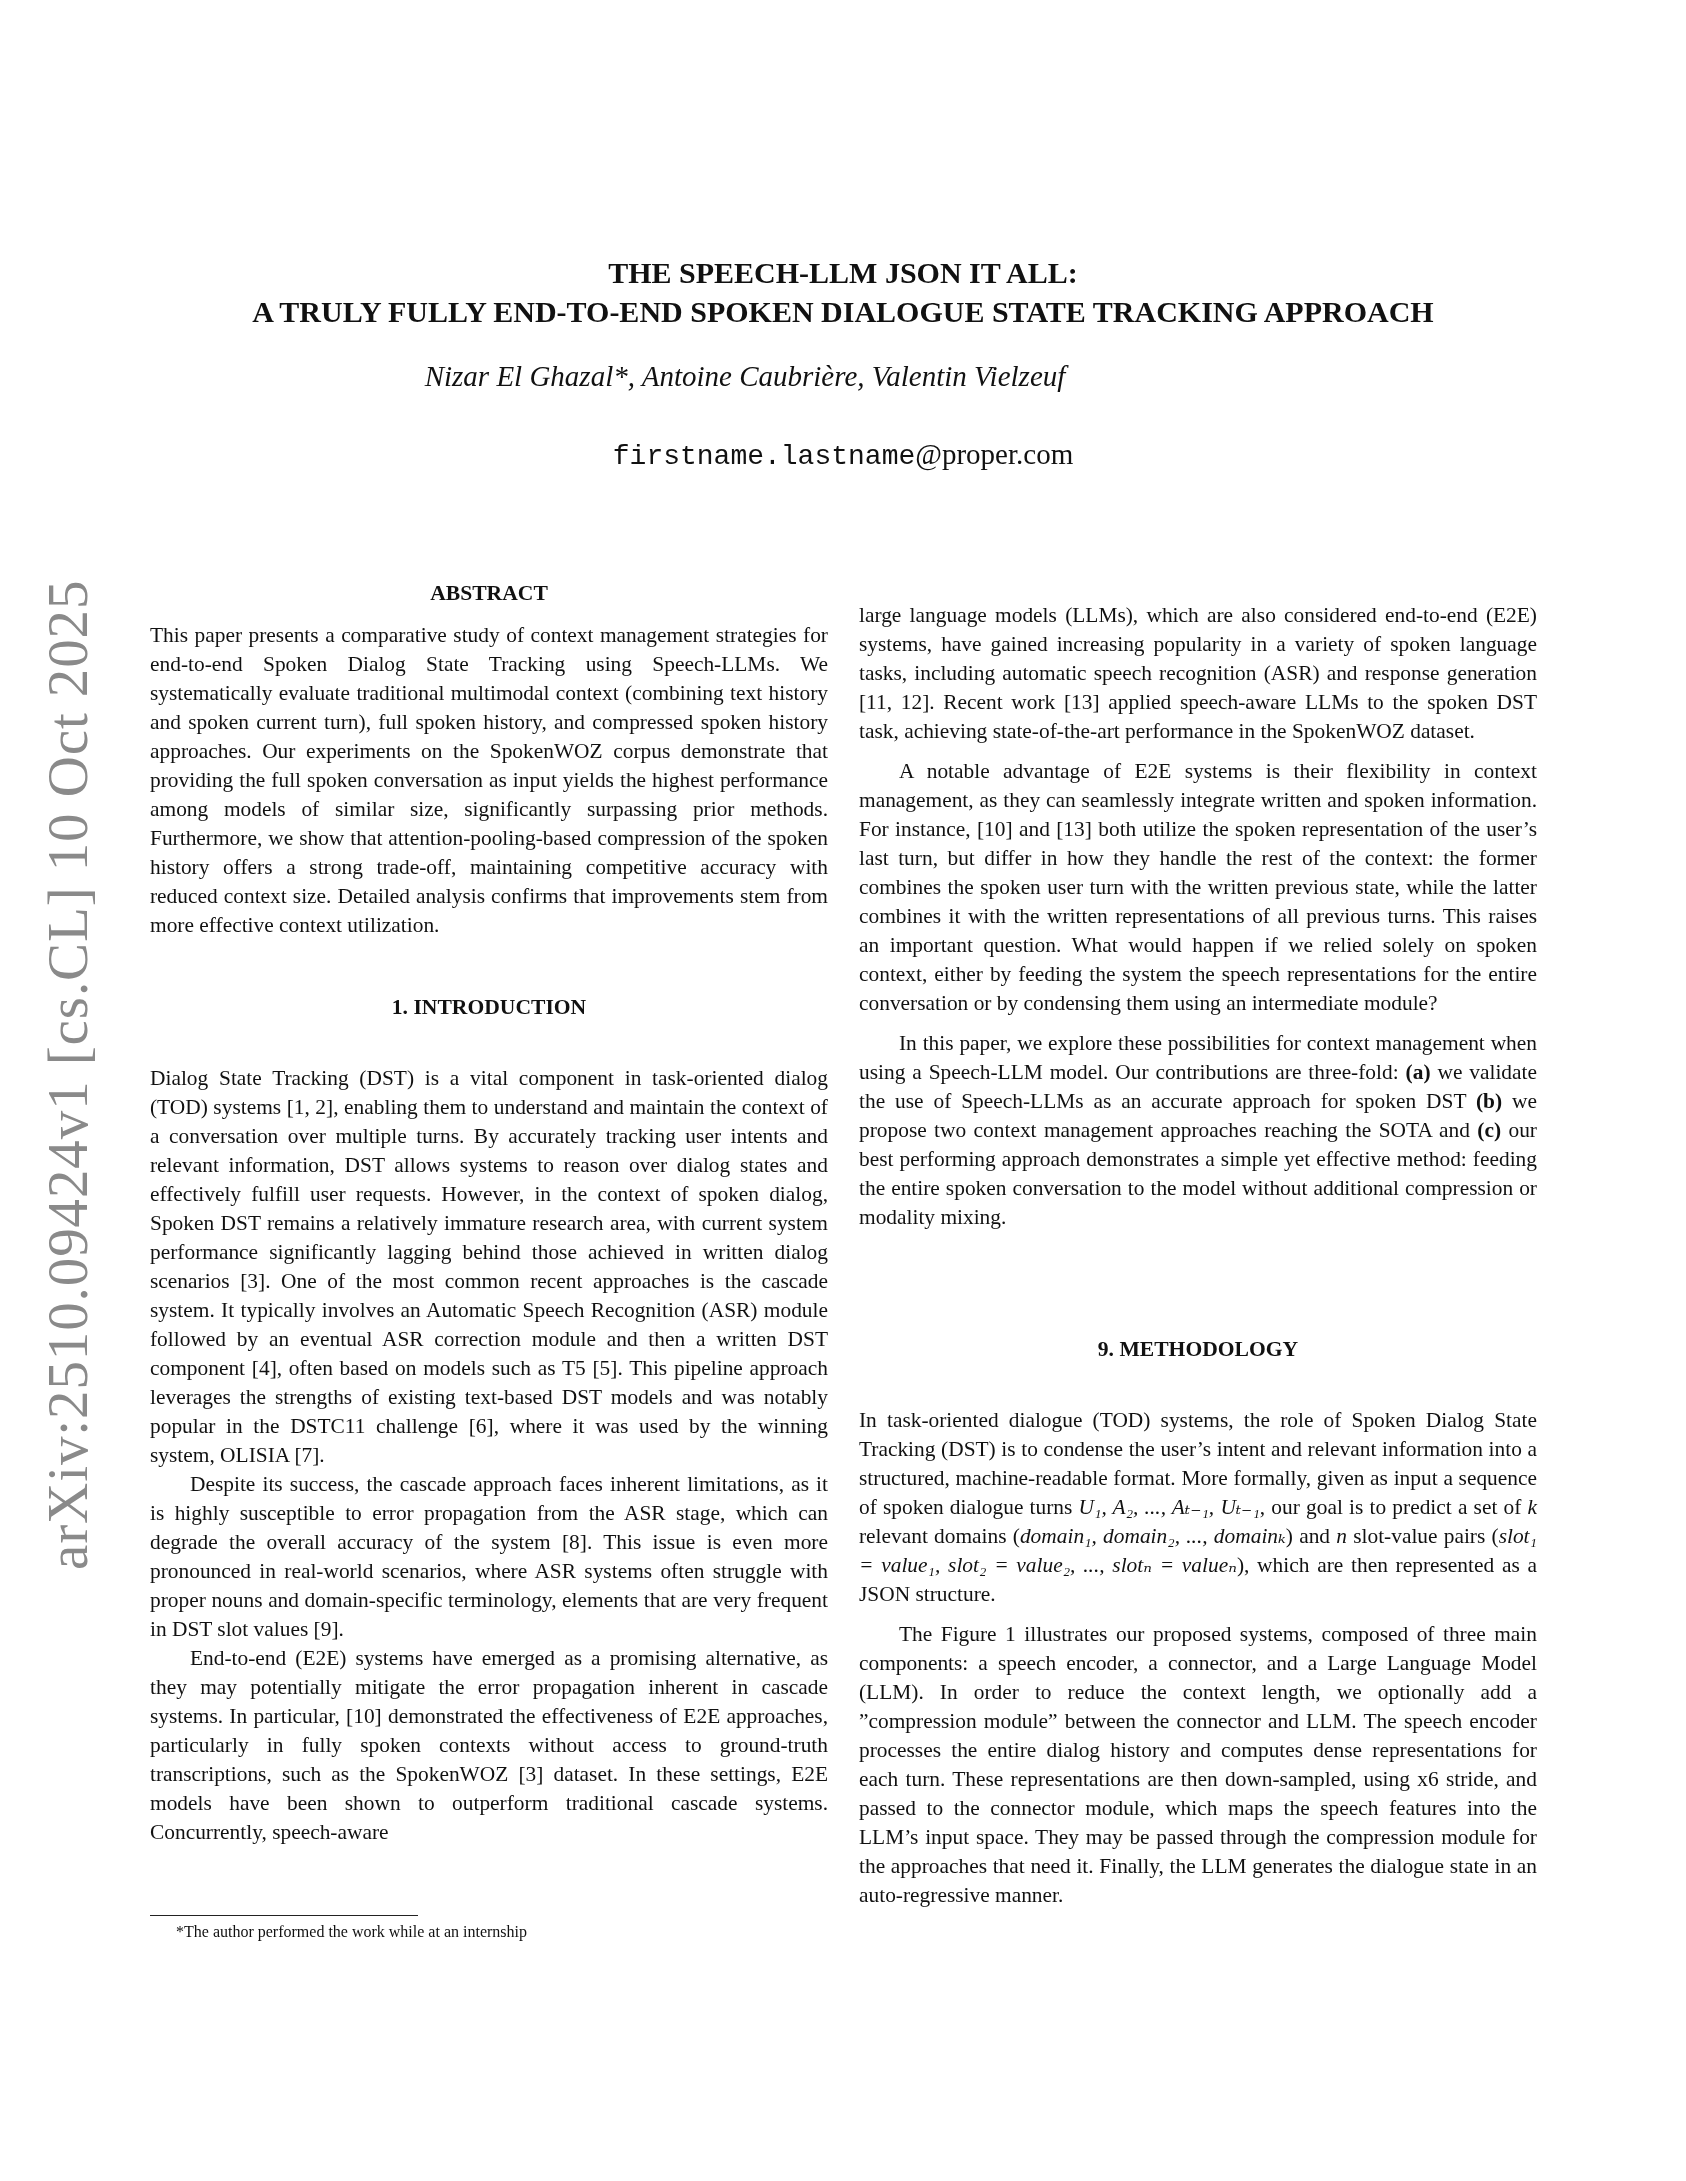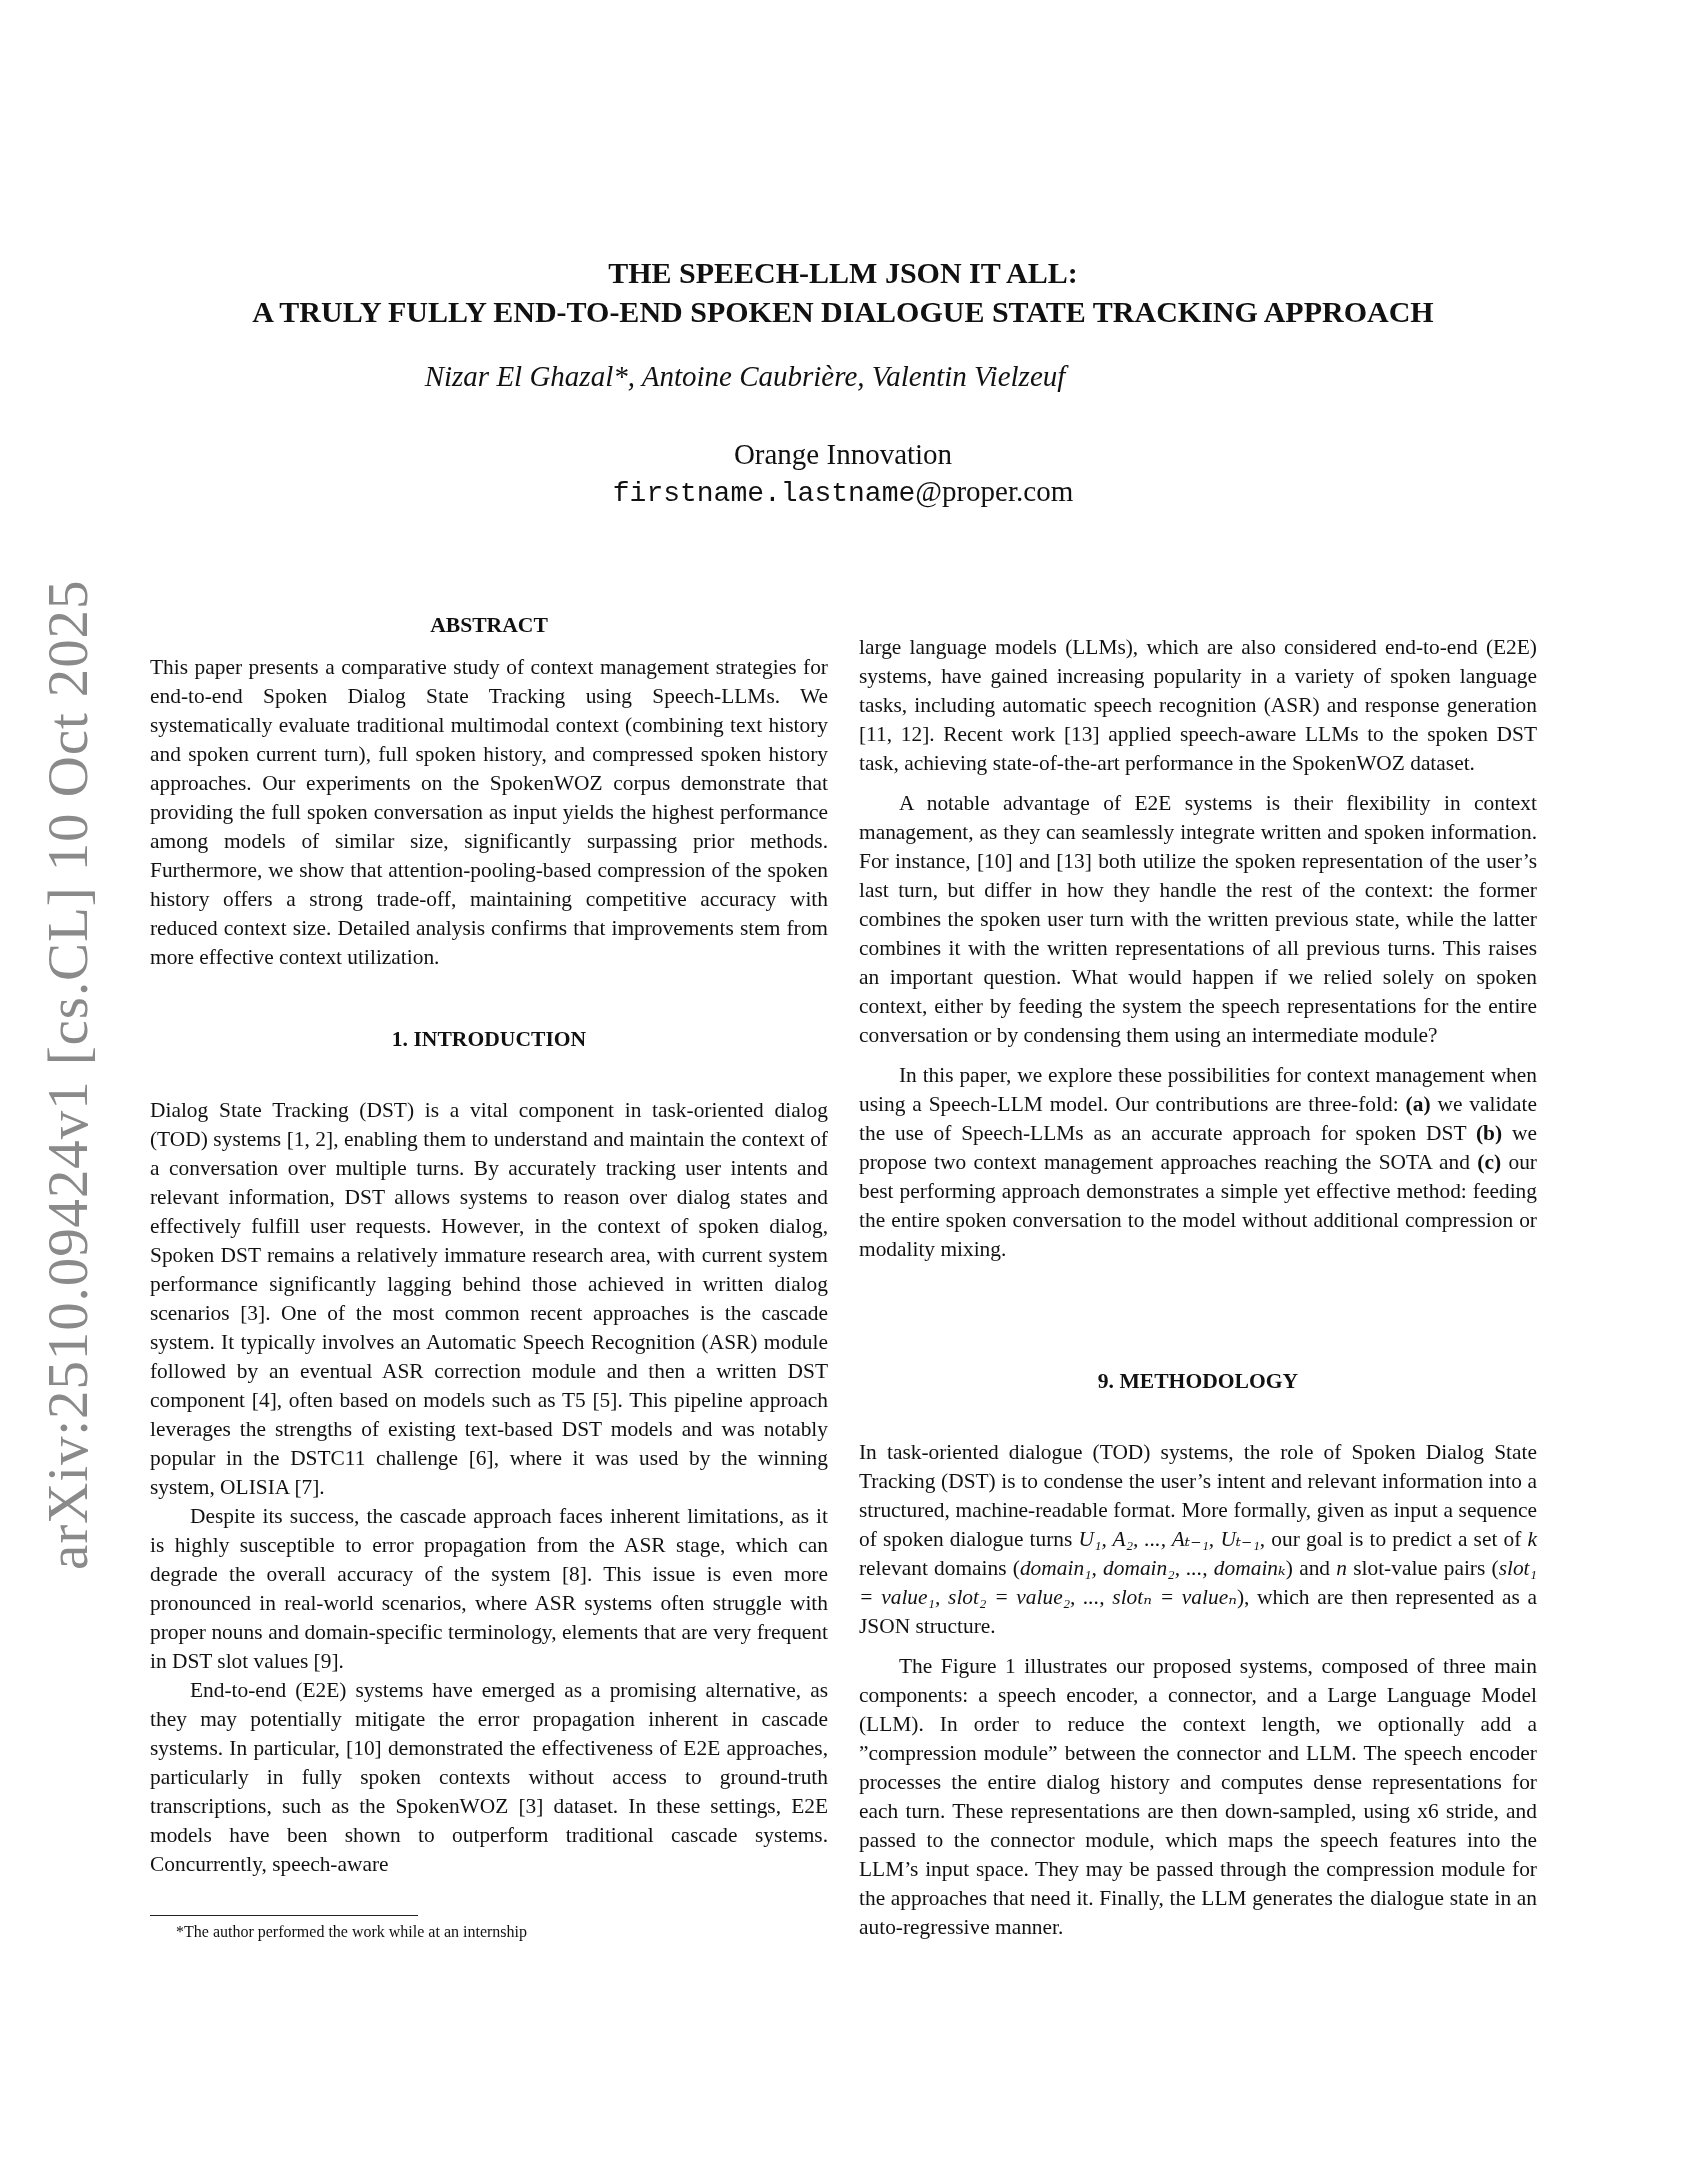--- a/index.html
+++ b/index.html
@@ -6,21 +6,21 @@
   body { width: 1686px; height: 2182px; position: relative; overflow: hidden;
          font-family: "Liberation Serif", "DejaVu Serif", serif; color: #111; }
   .arxiv { position: absolute; left: 35px; top: 1570px; transform-origin: 0 0; transform: rotate(-90deg);
            font-size: 57px; color: #8a8a8a; white-space: nowrap; letter-spacing: 0.9px; }
   .title { position: absolute; left: 0; width: 1686px; top: 253px; text-align: center;
            font-weight: bold; font-size: 30px; line-height: 39px; }
   .authors { position: absolute; left: 0; width: 1490px; top: 360px; text-align: center;
              font-style: italic; font-size: 29px; }
   .affil { position: absolute; left: 0; width: 1686px; top: 436px; text-align: center; font-size: 29px; line-height: 37px; }
   .email { font-family: "Liberation Mono", "DejaVu Sans Mono", monospace; font-size: 28px; }
-  .col { position: absolute; width: 678px; font-size: 21.4px; line-height: 29px; text-align: justify; margin-top: 32px; }
+  .col { position: absolute; width: 678px; font-size: 21.4px; line-height: 29px; text-align: justify; }
   .col-left { left: 150px; top: 579px; }
   .col-right { left: 859px; top: 601px; }
   .heading { text-align: center; font-weight: bold; font-size: 21.6px; margin: 0; }
   p { margin: 0; }
   .indent { text-indent: 40px; }
   .gap-s { height: 11px; }
   .gap-m { height: 42px; }
   .gap-l { height: 103px; }
   .abstract-heading { margin-bottom: 13px; }
   .index-terms b { font-style: italic; }
@@ -35,21 +35,20 @@
 <div class="arxiv">arXiv:2510.09424v1  [cs.CL]  10 Oct 2025</div>
 
 <div class="title">
   <div>THE SPEECH-LLM JSON IT ALL:</div>
   <div>A TRULY FULLY END-TO-END SPOKEN DIALOGUE STATE TRACKING APPROACH</div>
 </div>
 
 <div class="authors">Nizar El Ghazal*, Antoine Caubrière, Valentin Vielzeuf</div>
 
 <div class="affil">
-  <div>Orange Innovation</div>
   <div><span class="email">firstname.lastname</span><span>@proper.com</span></div>
 </div>
 
 <div class="col col-left">
   <h2 class="heading abstract-heading">ABSTRACT</h2>
   <p>This paper presents a comparative study of context management strategies for end-to-end Spoken Dialog State Tracking using Speech-LLMs.  We systematically evaluate traditional multimodal context (combining text history and spoken current turn), full spoken history, and compressed spoken history approaches. Our experiments on the SpokenWOZ corpus demonstrate that providing the full spoken conversation as input yields the highest performance among models of similar size, significantly surpassing prior methods.  Furthermore, we show that attention-pooling-based compression of the spoken history offers a strong trade-off, maintaining competitive accuracy with reduced context size. Detailed analysis confirms that improvements stem from more effective context utilization.</p>
   <div class="gap-s"></div>
   <div class="gap-m"></div>
   <h2 class="heading">1.  INTRODUCTION</h2>
   <div class="gap-m"></div>

